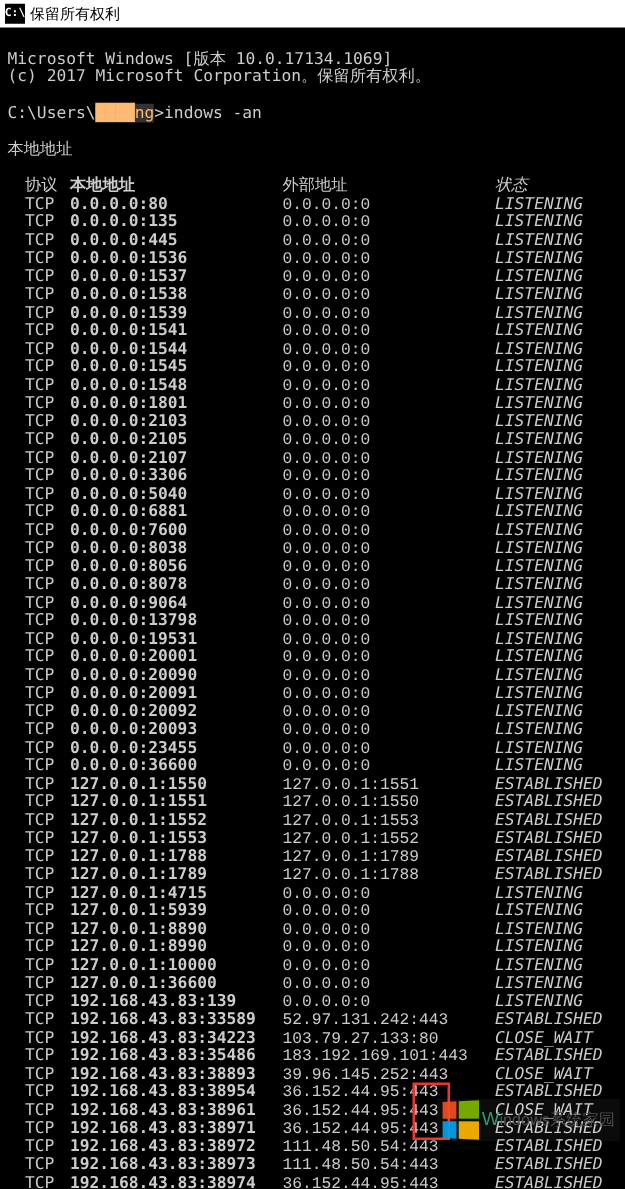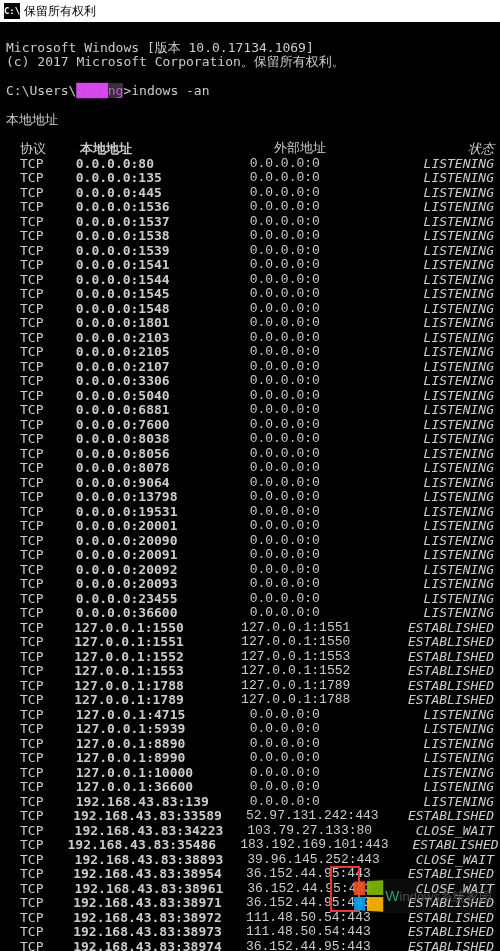--- a/index.html
+++ b/index.html
@@ -38,21 +38,20 @@
     }
     .terminal {
       padding: 4px 6px;
       white-space: pre;
       line-height: 14.5px;
       letter-spacing: 0;
     }
     .table-row {
       display: flex;
       line-height: 14.5px;
-      gap: 24px;
     }
     .col-proto { width: 50px; padding-left: 14px; }
     .col-local { width: 170px; font-weight: bold; }
     .col-foreign { width: 170px; font-family: Liberation Mono, monospace; }
     .col-state { flex: 1; font-style: italic; }
     .header-row .col-proto { padding-left: 14px; }
     .red-box {
       position: absolute;
       border: 2px solid #e33;
       pointer-events: none;
@@ -90,21 +89,21 @@
 
 <div class="titlebar">
   <div class="titlebar-icon">C:\</div>
   <span>保留所有权利</span>
 </div>
 
 <div class="terminal">
 <span>Microsoft Windows [版本 10.0.17134.1069]</span>
 <span>(c) 2017 Microsoft Corporation。保留所有权利。</span>
 
-<span><span>C:\Users\</span><span style="background:#333;color:#d946ef">████ng</span>&gt;<span>indows -an</span></span>
+<span><span>C:\Users\</span><span style="background:#333;color:#fdba74">████ng</span>&gt;<span>indows -an</span></span>
 
 <span>本地地址</span>
 
 <div class="table-row header-row"><span class="col-proto">协议</span><span class="col-local">本地地址</span><span class="col-foreign">外部地址</span><span class="col-state">状态</span></div><div id="rows"><div class="table-row"><span class="col-proto">TCP</span><span class="col-local">0.0.0.0:80</span><span class="col-foreign">0.0.0.0:0</span><span class="col-state">LISTENING</span></div><div class="table-row"><span class="col-proto">TCP</span><span class="col-local">0.0.0.0:135</span><span class="col-foreign">0.0.0.0:0</span><span class="col-state">LISTENING</span></div><div class="table-row"><span class="col-proto">TCP</span><span class="col-local">0.0.0.0:445</span><span class="col-foreign">0.0.0.0:0</span><span class="col-state">LISTENING</span></div><div class="table-row"><span class="col-proto">TCP</span><span class="col-local">0.0.0.0:1536</span><span class="col-foreign">0.0.0.0:0</span><span class="col-state">LISTENING</span></div><div class="table-row"><span class="col-proto">TCP</span><span class="col-local">0.0.0.0:1537</span><span class="col-foreign">0.0.0.0:0</span><span class="col-state">LISTENING</span></div><div class="table-row"><span class="col-proto">TCP</span><span class="col-local">0.0.0.0:1538</span><span class="col-foreign">0.0.0.0:0</span><span class="col-state">LISTENING</span></div><div class="table-row"><span class="col-proto">TCP</span><span class="col-local">0.0.0.0:1539</span><span class="col-foreign">0.0.0.0:0</span><span class="col-state">LISTENING</span></div><div class="table-row"><span class="col-proto">TCP</span><span class="col-local">0.0.0.0:1541</span><span class="col-foreign">0.0.0.0:0</span><span class="col-state">LISTENING</span></div><div class="table-row"><span class="col-proto">TCP</span><span class="col-local">0.0.0.0:1544</span><span class="col-foreign">0.0.0.0:0</span><span class="col-state">LISTENING</span></div><div class="table-row"><span class="col-proto">TCP</span><span class="col-local">0.0.0.0:1545</span><span class="col-foreign">0.0.0.0:0</span><span class="col-state">LISTENING</span></div><div class="table-row"><span class="col-proto">TCP</span><span class="col-local">0.0.0.0:1548</span><span class="col-foreign">0.0.0.0:0</span><span class="col-state">LISTENING</span></div><div class="table-row"><span class="col-proto">TCP</span><span class="col-local">0.0.0.0:1801</span><span class="col-foreign">0.0.0.0:0</span><span class="col-state">LISTENING</span></div><div class="table-row"><span class="col-proto">TCP</span><span class="col-local">0.0.0.0:2103</span><span class="col-foreign">0.0.0.0:0</span><span class="col-state">LISTENING</span></div><div class="table-row"><span class="col-proto">TCP</span><span class="col-local">0.0.0.0:2105</span><span class="col-foreign">0.0.0.0:0</span><span class="col-state">LISTENING</span></div><div class="table-row"><span class="col-proto">TCP</span><span class="col-local">0.0.0.0:2107</span><span class="col-foreign">0.0.0.0:0</span><span class="col-state">LISTENING</span></div><div class="table-row"><span class="col-proto">TCP</span><span class="col-local">0.0.0.0:3306</span><span class="col-foreign">0.0.0.0:0</span><span class="col-state">LISTENING</span></div><div class="table-row"><span class="col-proto">TCP</span><span class="col-local">0.0.0.0:5040</span><span class="col-foreign">0.0.0.0:0</span><span class="col-state">LISTENING</span></div><div class="table-row"><span class="col-proto">TCP</span><span class="col-local">0.0.0.0:6881</span><span class="col-foreign">0.0.0.0:0</span><span class="col-state">LISTENING</span></div><div class="table-row"><span class="col-proto">TCP</span><span class="col-local">0.0.0.0:7600</span><span class="col-foreign">0.0.0.0:0</span><span class="col-state">LISTENING</span></div><div class="table-row"><span class="col-proto">TCP</span><span class="col-local">0.0.0.0:8038</span><span class="col-foreign">0.0.0.0:0</span><span class="col-state">LISTENING</span></div><div class="table-row"><span class="col-proto">TCP</span><span class="col-local">0.0.0.0:8056</span><span class="col-foreign">0.0.0.0:0</span><span class="col-state">LISTENING</span></div><div class="table-row"><span class="col-proto">TCP</span><span class="col-local">0.0.0.0:8078</span><span class="col-foreign">0.0.0.0:0</span><span class="col-state">LISTENING</span></div><div class="table-row"><span class="col-proto">TCP</span><span class="col-local">0.0.0.0:9064</span><span class="col-foreign">0.0.0.0:0</span><span class="col-state">LISTENING</span></div><div class="table-row"><span class="col-proto">TCP</span><span class="col-local">0.0.0.0:13798</span><span class="col-foreign">0.0.0.0:0</span><span class="col-state">LISTENING</span></div><div class="table-row"><span class="col-proto">TCP</span><span class="col-local">0.0.0.0:19531</span><span class="col-foreign">0.0.0.0:0</span><span class="col-state">LISTENING</span></div><div class="table-row"><span class="col-proto">TCP</span><span class="col-local">0.0.0.0:20001</span><span class="col-foreign">0.0.0.0:0</span><span class="col-state">LISTENING</span></div><div class="table-row"><span class="col-proto">TCP</span><span class="col-local">0.0.0.0:20090</span><span class="col-foreign">0.0.0.0:0</span><span class="col-state">LISTENING</span></div><div class="table-row"><span class="col-proto">TCP</span><span class="col-local">0.0.0.0:20091</span><span class="col-foreign">0.0.0.0:0</span><span class="col-state">LISTENING</span></div><div class="table-row"><span class="col-proto">TCP</span><span class="col-local">0.0.0.0:20092</span><span class="col-foreign">0.0.0.0:0</span><span class="col-state">LISTENING</span></div><div class="table-row"><span class="col-proto">TCP</span><span class="col-local">0.0.0.0:20093</span><span class="col-foreign">0.0.0.0:0</span><span class="col-state">LISTENING</span></div><div class="table-row"><span class="col-proto">TCP</span><span class="col-local">0.0.0.0:23455</span><span class="col-foreign">0.0.0.0:0</span><span class="col-state">LISTENING</span></div><div class="table-row"><span class="col-proto">TCP</span><span class="col-local">0.0.0.0:36600</span><span class="col-foreign">0.0.0.0:0</span><span class="col-state">LISTENING</span></div><div class="table-row"><span class="col-proto">TCP</span><span class="col-local">127.0.0.1:1550</span><span class="col-foreign">127.0.0.1:1551</span><span class="col-state">ESTABLISHED</span></div><div class="table-row"><span class="col-proto">TCP</span><span class="col-local">127.0.0.1:1551</span><span class="col-foreign">127.0.0.1:1550</span><span class="col-state">ESTABLISHED</span></div><div class="table-row"><span class="col-proto">TCP</span><span class="col-local">127.0.0.1:1552</span><span class="col-foreign">127.0.0.1:1553</span><span class="col-state">ESTABLISHED</span></div><div class="table-row"><span class="col-proto">TCP</span><span class="col-local">127.0.0.1:1553</span><span class="col-foreign">127.0.0.1:1552</span><span class="col-state">ESTABLISHED</span></div><div class="table-row"><span class="col-proto">TCP</span><span class="col-local">127.0.0.1:1788</span><span class="col-foreign">127.0.0.1:1789</span><span class="col-state">ESTABLISHED</span></div><div class="table-row"><span class="col-proto">TCP</span><span class="col-local">127.0.0.1:1789</span><span class="col-foreign">127.0.0.1:1788</span><span class="col-state">ESTABLISHED</span></div><div class="table-row"><span class="col-proto">TCP</span><span class="col-local">127.0.0.1:4715</span><span class="col-foreign">0.0.0.0:0</span><span class="col-state">LISTENING</span></div><div class="table-row"><span class="col-proto">TCP</span><span class="col-local">127.0.0.1:5939</span><span class="col-foreign">0.0.0.0:0</span><span class="col-state">LISTENING</span></div><div class="table-row"><span class="col-proto">TCP</span><span class="col-local">127.0.0.1:8890</span><span class="col-foreign">0.0.0.0:0</span><span class="col-state">LISTENING</span></div><div class="table-row"><span class="col-proto">TCP</span><span class="col-local">127.0.0.1:8990</span><span class="col-foreign">0.0.0.0:0</span><span class="col-state">LISTENING</span></div><div class="table-row"><span class="col-proto">TCP</span><span class="col-local">127.0.0.1:10000</span><span class="col-foreign">0.0.0.0:0</span><span class="col-state">LISTENING</span></div><div class="table-row"><span class="col-proto">TCP</span><span class="col-local">127.0.0.1:36600</span><span class="col-foreign">0.0.0.0:0</span><span class="col-state">LISTENING</span></div><div class="table-row"><span class="col-proto">TCP</span><span class="col-local">192.168.43.83:139</span><span class="col-foreign">0.0.0.0:0</span><span class="col-state">LISTENING</span></div><div class="table-row"><span class="col-proto">TCP</span><span class="col-local">192.168.43.83:33589</span><span class="col-foreign">52.97.131.242:443</span><span class="col-state">ESTABLISHED</span></div><div class="table-row"><span class="col-proto">TCP</span><span class="col-local">192.168.43.83:34223</span><span class="col-foreign">103.79.27.133:80</span><span class="col-state">CLOSE_WAIT</span></div><div class="table-row"><span class="col-proto">TCP</span><span class="col-local">192.168.43.83:35486</span><span class="col-foreign">183.192.169.101:443</span><span class="col-state">ESTABLISHED</span></div><div class="table-row"><span class="col-proto">TCP</span><span class="col-local">192.168.43.83:38893</span><span class="col-foreign">39.96.145.252:443</span><span class="col-state">CLOSE_WAIT</span></div><div class="table-row"><span class="col-proto">TCP</span><span class="col-local">192.168.43.83:38954</span><span class="col-foreign">36.152.44.95:443</span><span class="col-state">ESTABLISHED</span></div><div class="table-row"><span class="col-proto">TCP</span><span class="col-local">192.168.43.83:38961</span><span class="col-foreign">36.152.44.95:443</span><span class="col-state">CLOSE_WAIT</span></div><div class="table-row"><span class="col-proto">TCP</span><span class="col-local">192.168.43.83:38971</span><span class="col-foreign">36.152.44.95:443</span><span class="col-state">ESTABLISHED</span></div><div class="table-row"><span class="col-proto">TCP</span><span class="col-local">192.168.43.83:38972</span><span class="col-foreign">111.48.50.54:443</span><span class="col-state">ESTABLISHED</span></div><div class="table-row"><span class="col-proto">TCP</span><span class="col-local">192.168.43.83:38973</span><span class="col-foreign">111.48.50.54:443</span><span class="col-state">ESTABLISHED</span></div><div class="table-row"><span class="col-proto">TCP</span><span class="col-local">192.168.43.83:38974</span><span class="col-foreign">36.152.44.95:443</span><span class="col-state">ESTABLISHED</span></div></div></div>
 
 <div class="red-box" id="redbox" style="left: 330px; top: 866px; width: 30px; height: 45.5px;"></div>
 
 <div class="watermark">
   <div class="win-logo">
       <div></div>

